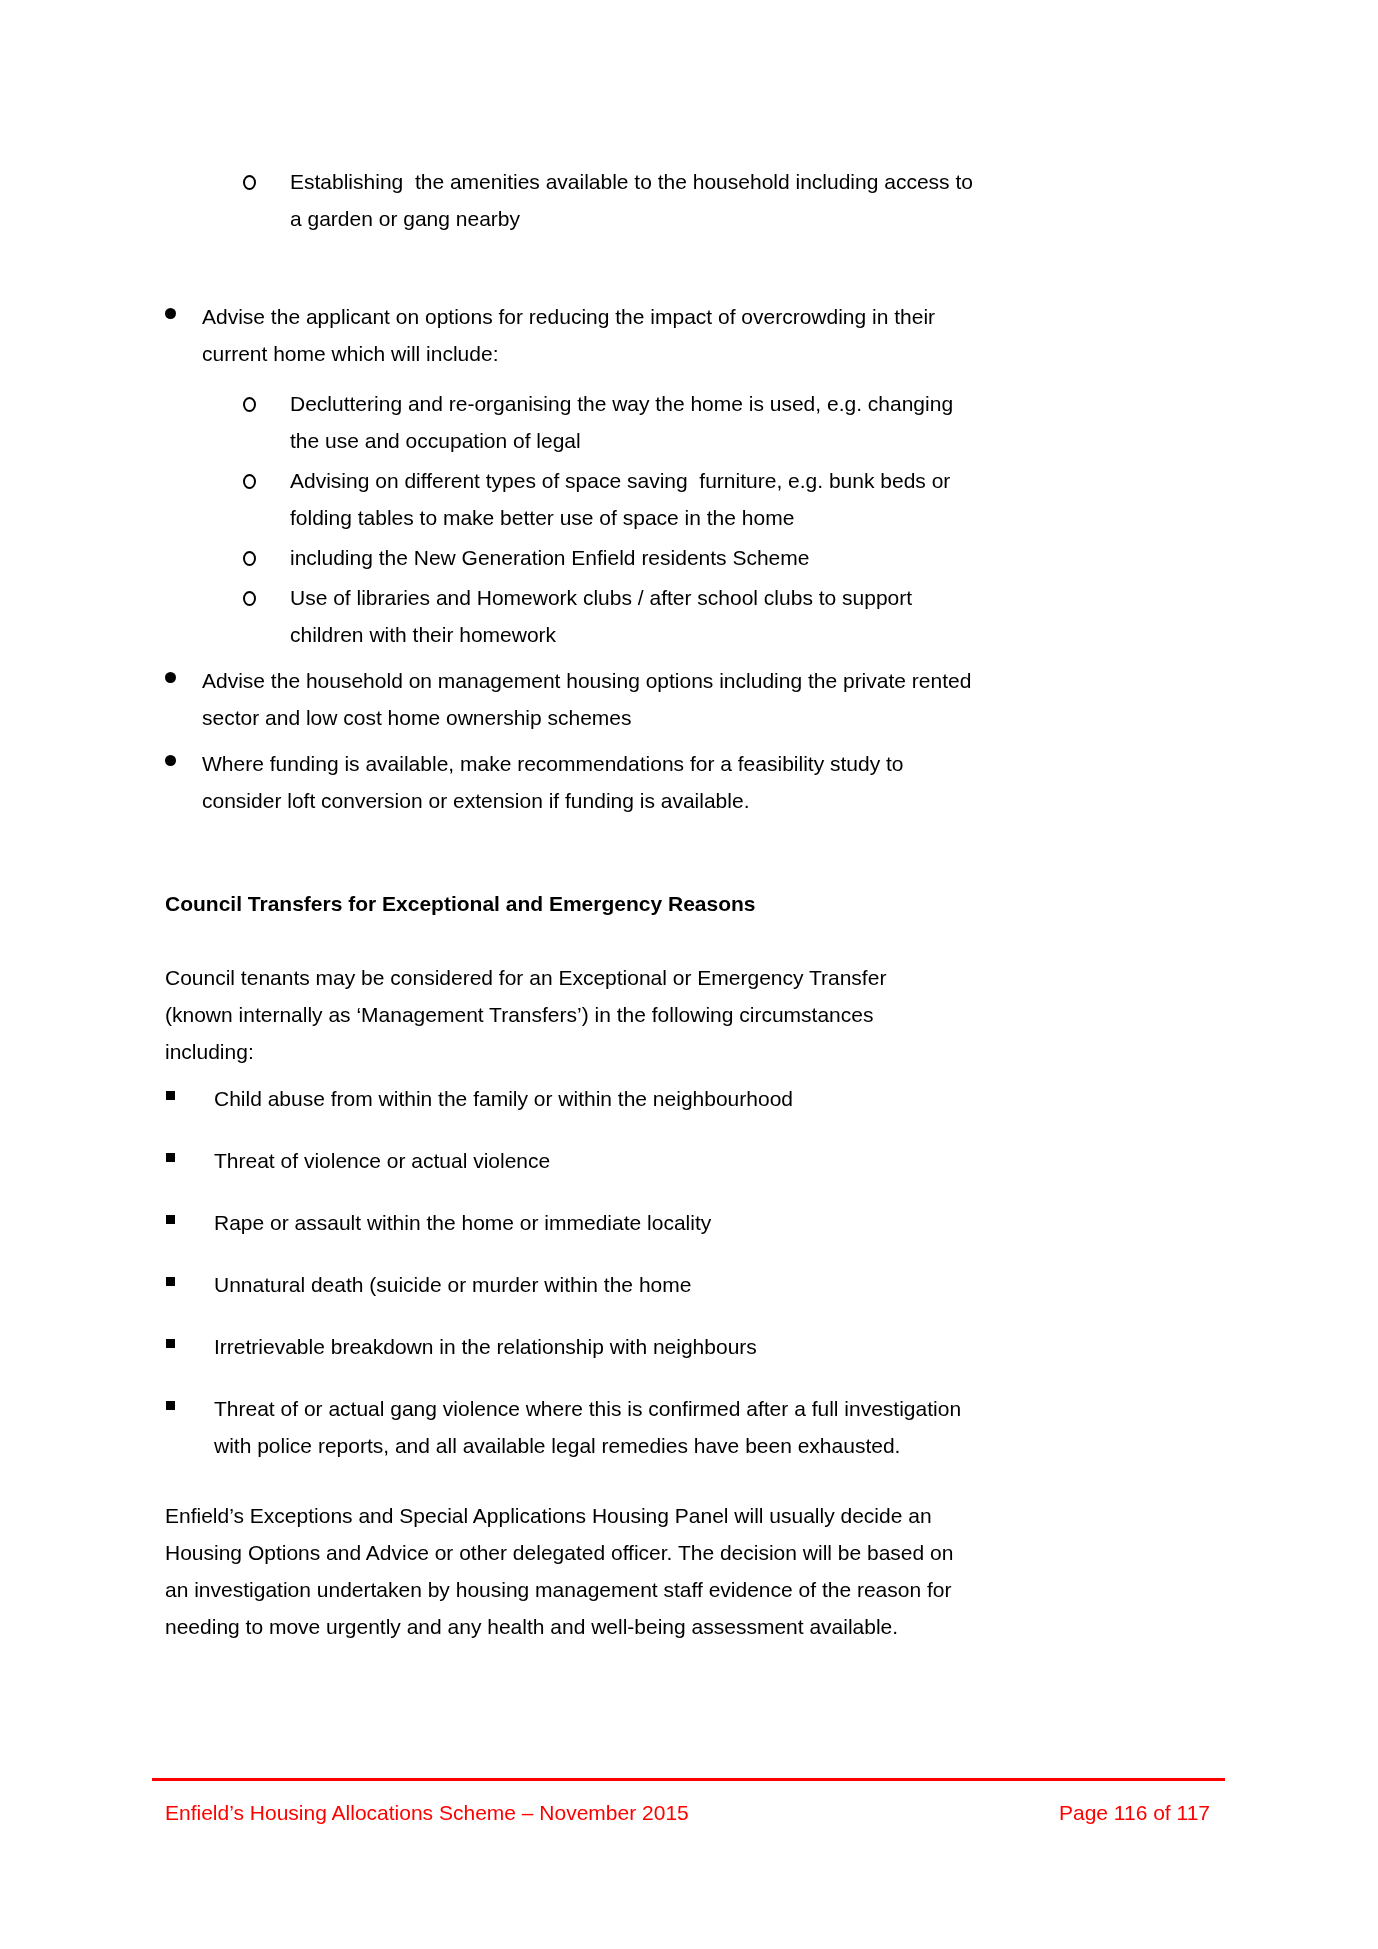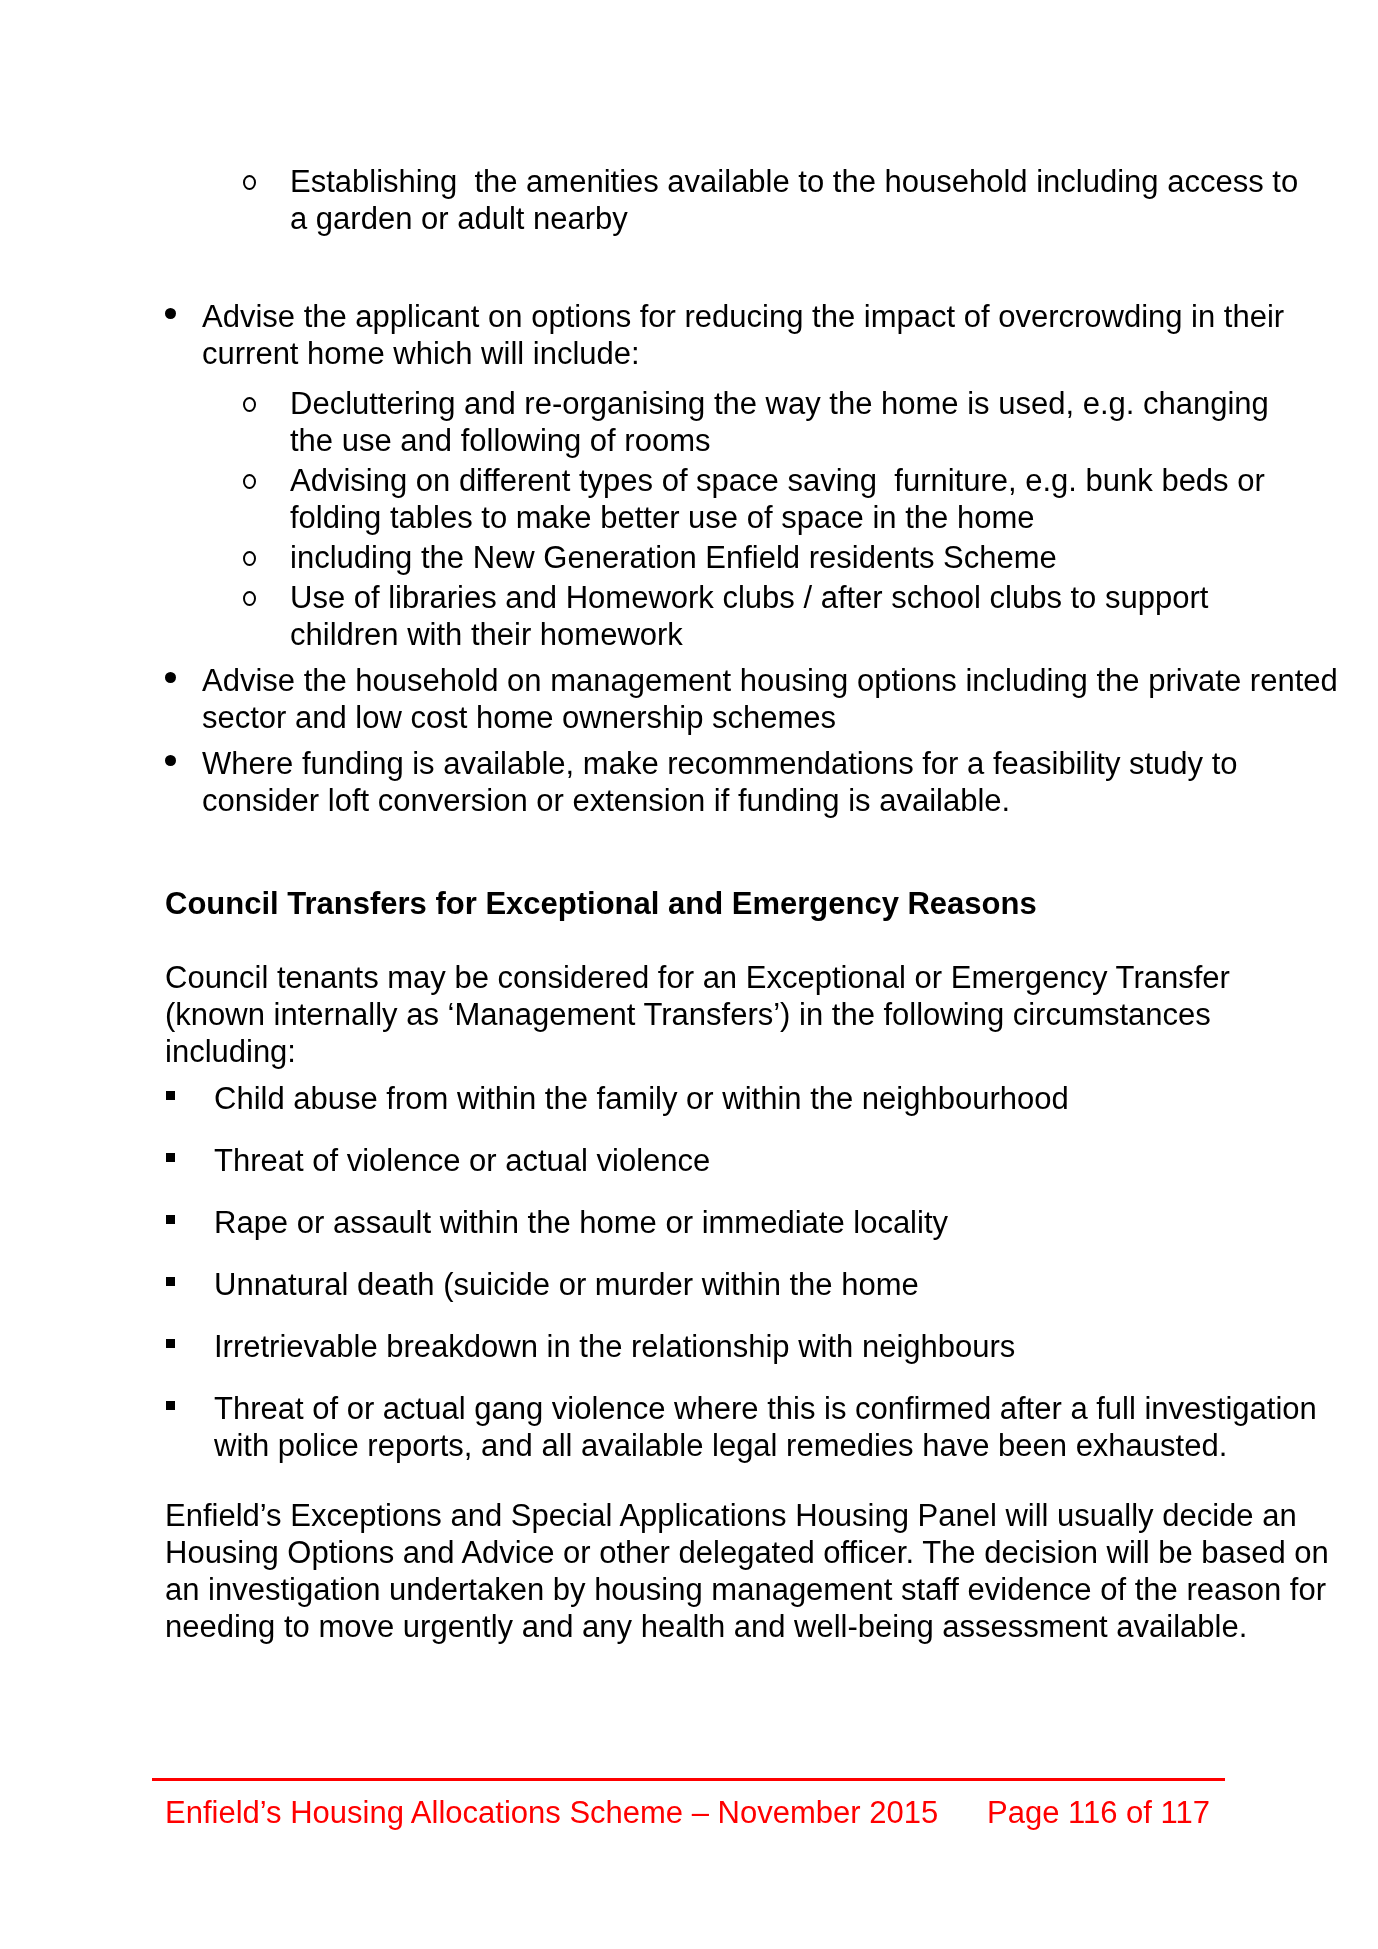--- a/index.html
+++ b/index.html
@@ -1,19 +1,19 @@
 <!DOCTYPE html>
 <html style="--accent: #ff0000;"><head>
 <meta charset="utf-8">
 <style>
   html,body { margin:0; padding:0; background:#fff; }
   .page {
     position:relative; width:1378px; height:1949px; background:#ffffff;
     font-family:"Liberation Sans","DejaVu Sans",sans-serif;
-    font-size:31px; line-height:37px; color:#000000; overflow:hidden;
+    font-size:21px; line-height:37px; color:#000000; overflow:hidden;
   }
   .content { position:absolute; left:165px; top:0; width:1075px; }
   .block { position:relative; }
   .line { white-space:pre; height:37px; }
   .sub .lines    { padding-left:125px; }
   .bullet .lines { padding-left:37px; }
   .square .lines { padding-left:49px; }
   .marker { position:absolute; display:block; }
   .circle-marker {
     left:78px; top:12px; width:13px; height:15px;
@@ -35,37 +35,37 @@
 </head>
 <body>
 
 <div class="page">
   <main class="content">
 
     <div class="block sub" style="margin-top:163px">
       <span class="marker circle-marker"></span>
       <div class="lines">
         <div class="line">Establishing  the amenities available to the household including access to</div>
-        <div class="line">a garden or adult nearby</div>
+        <div class="line">a garden or gang nearby</div>
       </div>
     </div>
 
     <div class="block bullet" style="margin-top:61px">
       <span class="marker disc-marker"></span>
       <div class="lines">
         <div class="line">Advise the applicant on options for reducing the impact of overcrowding in their</div>
         <div class="line">current home which will include:</div>
       </div>
     </div>
 
     <div class="block sub" style="margin-top:13px">
       <span class="marker circle-marker"></span>
       <div class="lines">
         <div class="line">Decluttering and re-organising the way the home is used, e.g. changing</div>
-        <div class="line">the use and following of rooms</div>
+        <div class="line">the use and occupation of legal</div>
       </div>
     </div>
 
     <div class="block sub" style="margin-top:3px">
       <span class="marker circle-marker"></span>
       <div class="lines">
         <div class="line">Advising on different types of space saving  furniture, e.g. bunk beds or</div>
         <div class="line">folding tables to make better use of space in the home</div>
       </div>
     </div>

